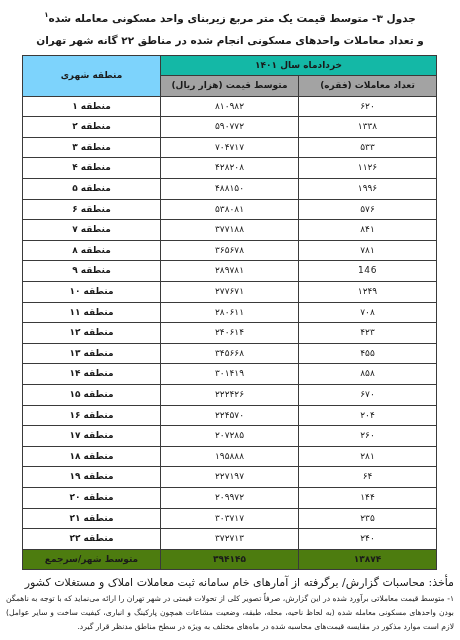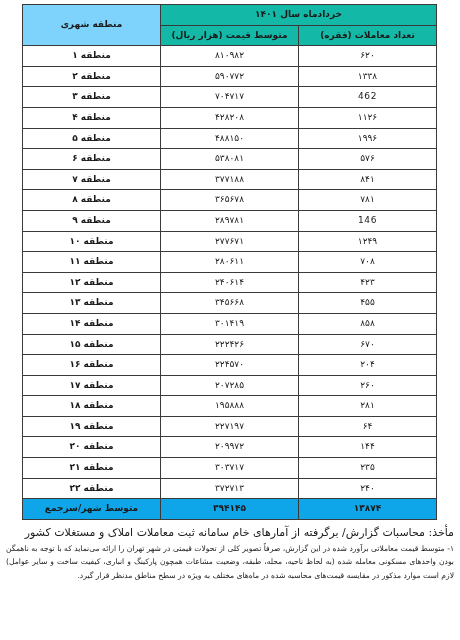--- a/index.html
+++ b/index.html
@@ -66,34 +66,34 @@
     background: #7dd3fc;
     font-weight: bold;
     font-size: 9.5px;
   }
   th.period-head {
     background: #14b8a6;
     font-weight: bold;
     font-size: 9.5px;
   }
   th.sub-head {
-    background: #14b8a6;
+    background: #a3a3a3;
     font-weight: bold;
     font-size: 8.6px;
   }
   td.region-cell {
     font-weight: bold;
     font-size: 9px;
   }
   td.num-cell {
     font-size: 9px;
     letter-spacing: 0.6px;
   }
   tr.total-row td {
-    background: #0ea5e9;
+    background: #4d7c0f;
     font-weight: bold;
   }
   col.c-count { width: 138px; }
   col.c-price { width: 138px; }
   col.c-region { width: 138px; }
 
   
   .footnotes {
     margin: 6px 6px 0 6px;
     font-size: 7.6px;
@@ -110,20 +110,26 @@
   .note-item {
     text-align: justify;
     text-align-last: right;
   }
 </style>
 </head>
 <body>
 
 <div class="page">
 
+  <div class="title-block">
+    <div class="title-line">
+      <span>جدول ۳- متوسط قیمت یک متر مربع زیربنای واحد مسکونی معامله شده</span><sup>۱</sup>
+    </div>
+    <div class="title-line">و تعداد معاملات واحدهای مسکونی انجام شده در مناطق ۲۲ گانه شهر تهران</div>
+  </div>
 
   <div class="table-wrap">
     <table class="data">
       <colgroup>
         <col class="c-count">
         <col class="c-price">
         <col class="c-region">
       </colgroup>
       <thead>
         <tr>
@@ -140,21 +146,21 @@
             <td class="num-cell">۶۲۰</td>
             <td class="num-cell">۸۱۰۹۸۲</td>
             <td class="region-cell">منطقه ۱</td>
           </tr>
           <tr>
             <td class="num-cell">۱۳۳۸</td>
             <td class="num-cell">۵۹۰۷۷۲</td>
             <td class="region-cell">منطقه ۲</td>
           </tr>
           <tr>
-            <td class="num-cell">462</td>
+            <td class="num-cell">۵۳۳</td>
             <td class="num-cell">۷۰۴۷۱۷</td>
             <td class="region-cell">منطقه ۳</td>
           </tr>
           <tr>
             <td class="num-cell">۱۱۲۶</td>
             <td class="num-cell">۴۲۸۲۰۸</td>
             <td class="region-cell">منطقه ۴</td>
           </tr>
           <tr>
             <td class="num-cell">۱۹۹۶</td>

